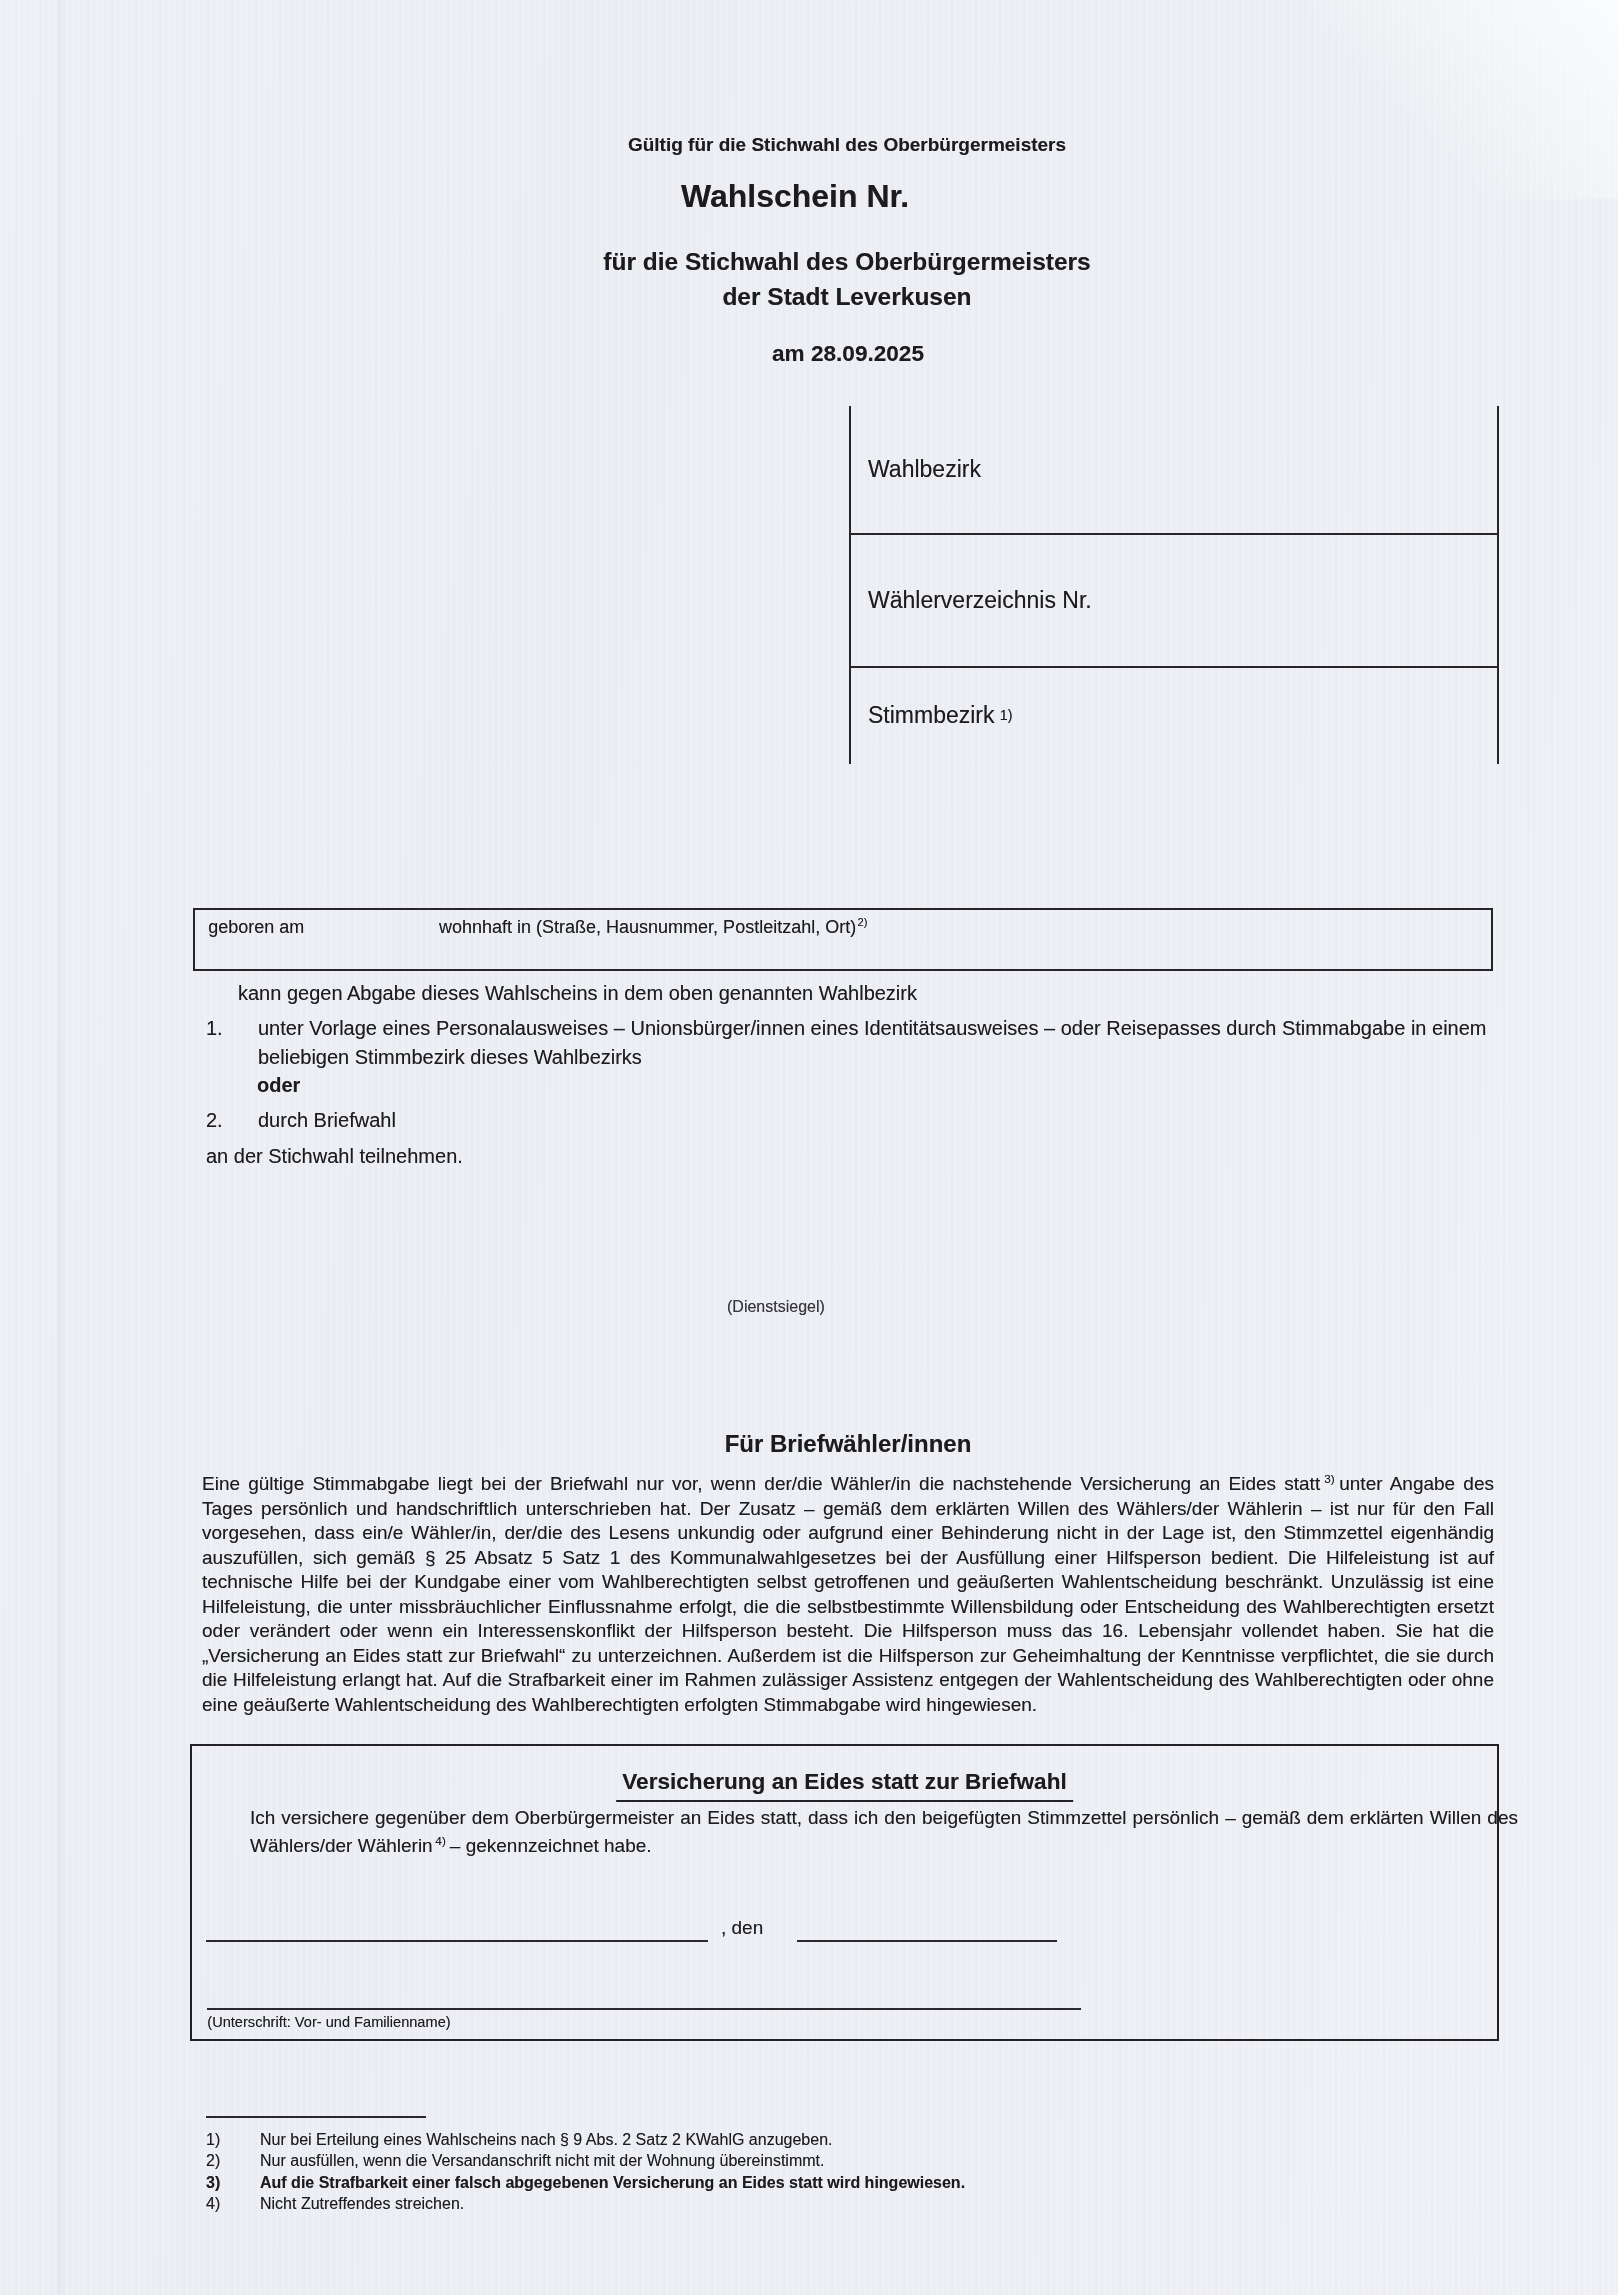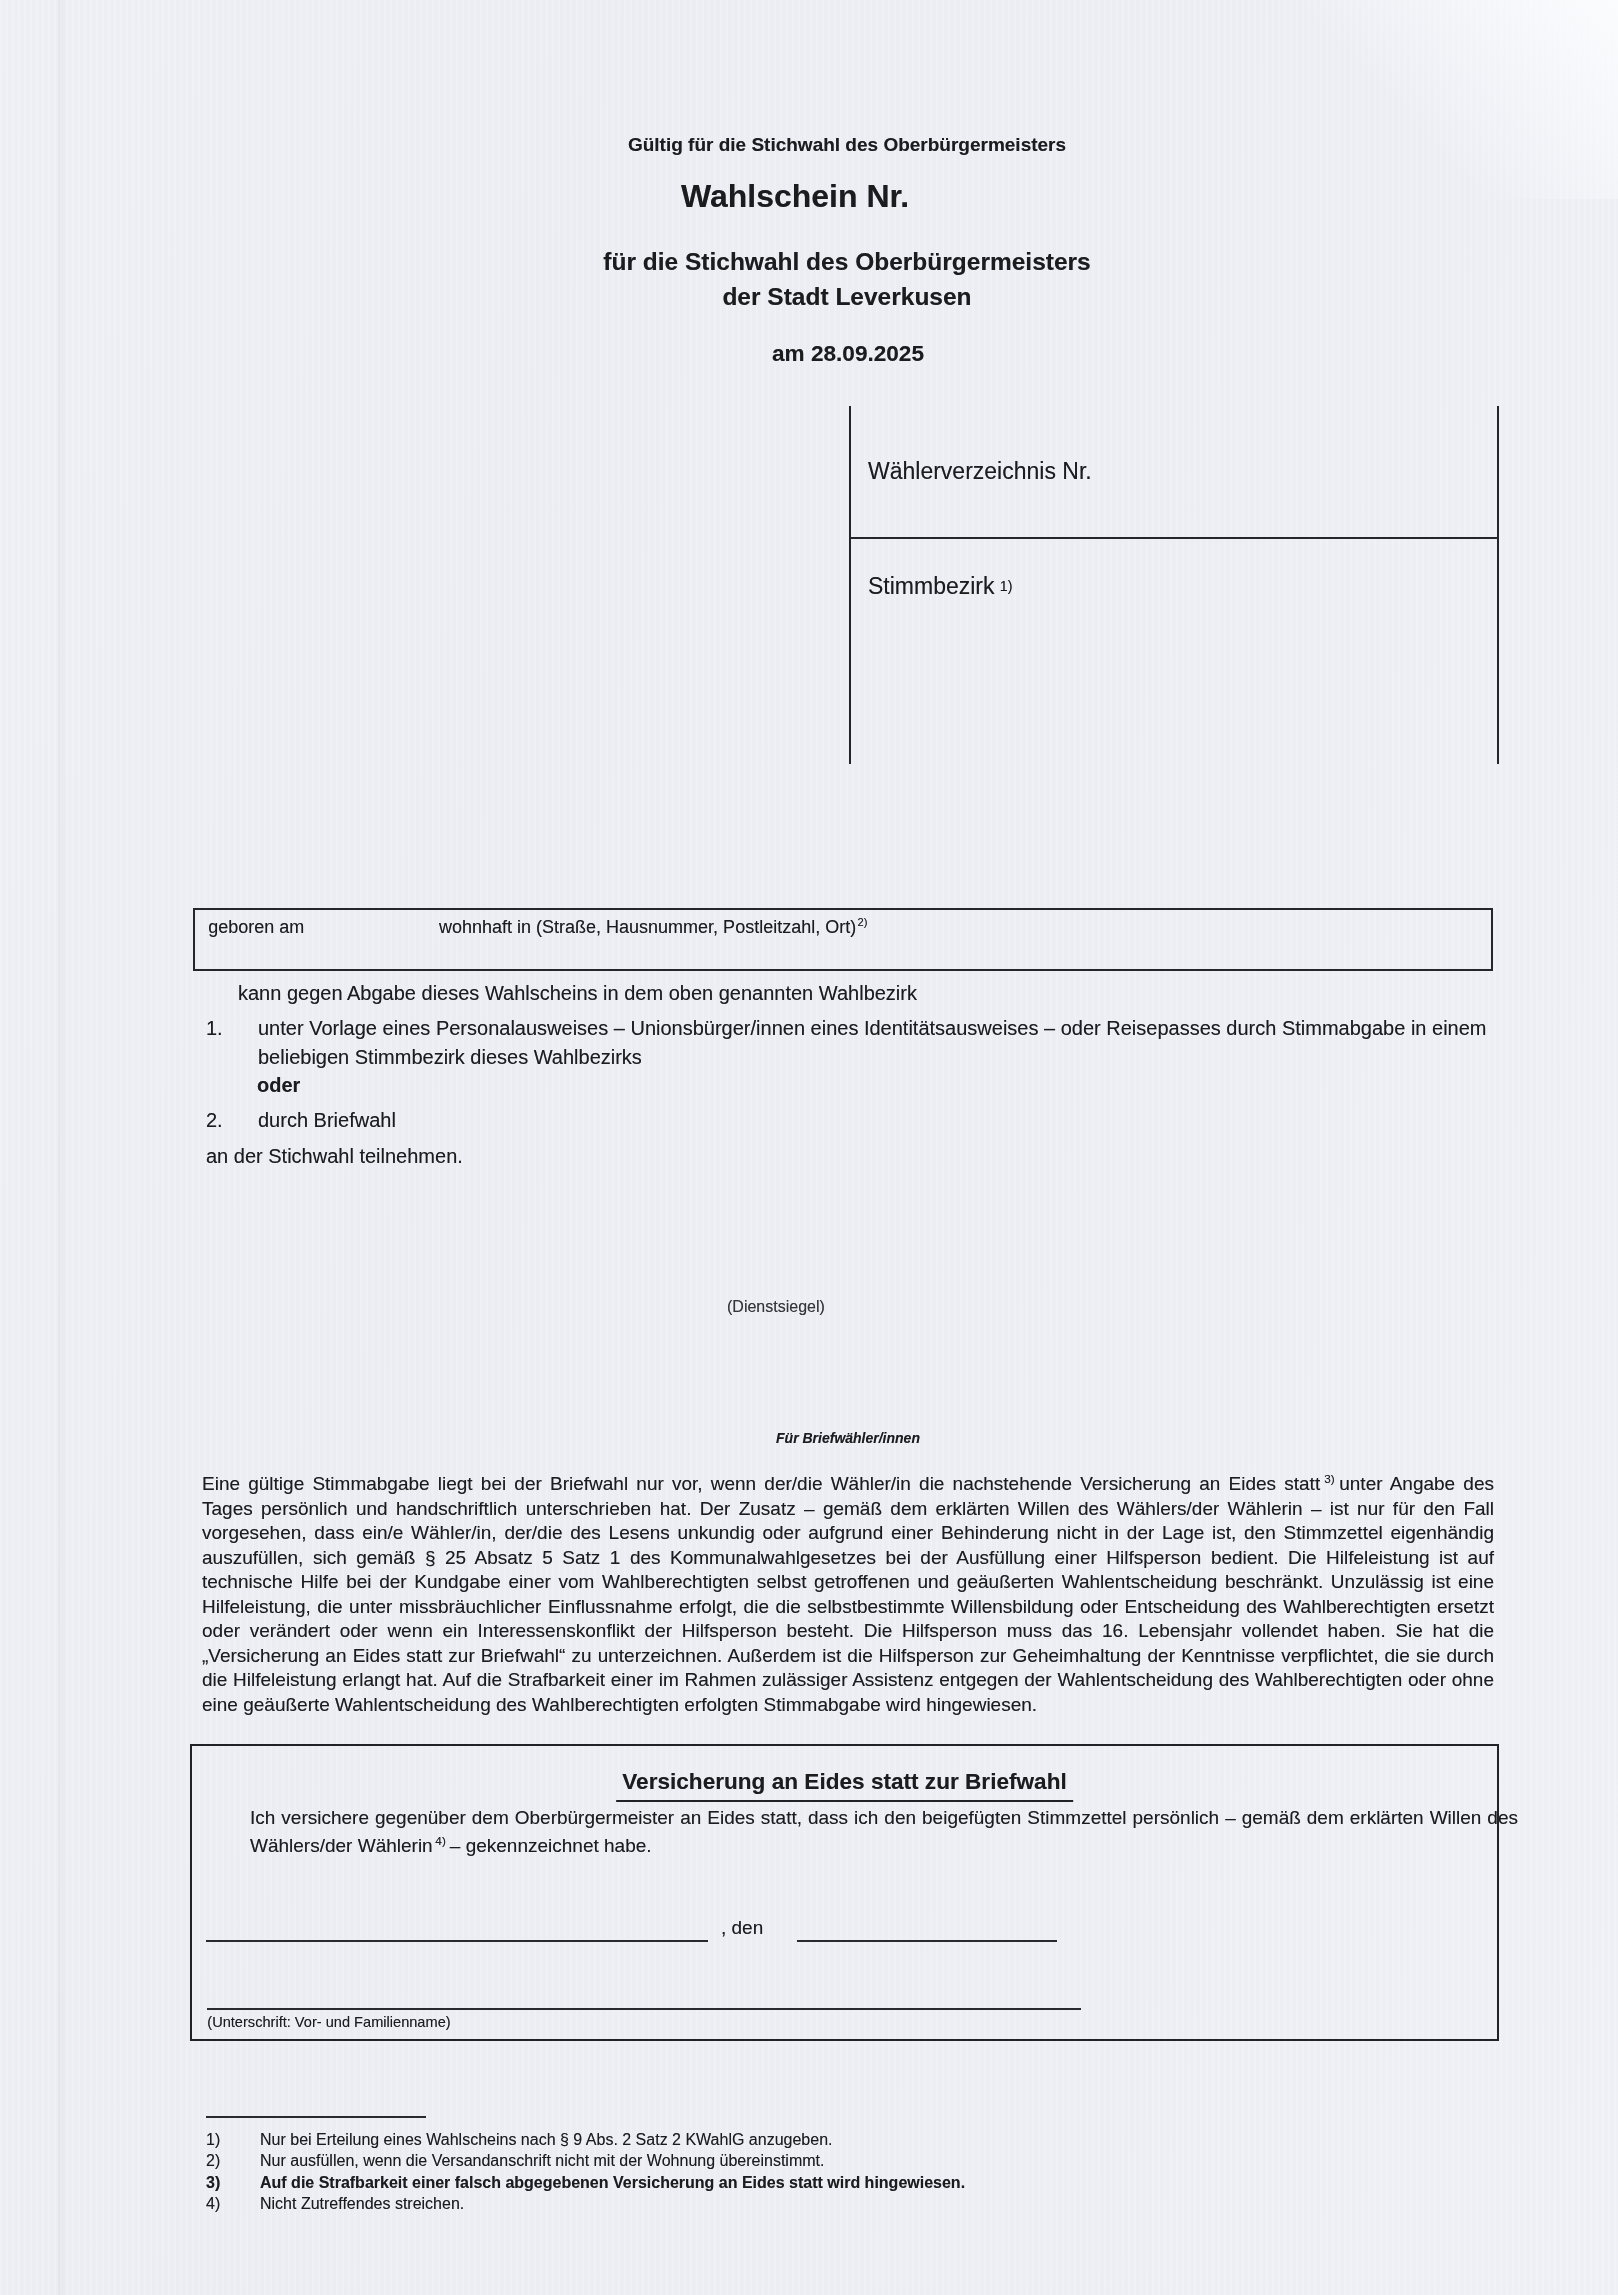--- a/index.html
+++ b/index.html
@@ -57,21 +57,21 @@
   .li1 { top:1014px; }
   .li2 { top:1106px; }
   .li-num { flex:0 0 52px; }
   .li-text { flex:1 1 auto; }
   .or-word { left:257px; top:1071px; }
   .outro { left:206px; top:1142px; }
 
   .seal { left:727px; top:1298px; font-size:16px; color:#35353a; }
 
   
-  .postal-heading { top:1430px; left:848px; font-size:14px;font-style:italic; }
+  .postal-heading { top:1430px; left:848px; font-size:24px; }
   .postal-para { left:202px; top:1472px; width:1292px; font-size:19px; line-height:24.5px; text-align:justify; }
   .postal-para sup.fn-ref { margin:0 4.6px 0 4px; }
 
   
   .affidavit-box { left:190px; top:1744px; width:1305px; height:293px; border:2.7px solid #222226; }
   .affidavit-heading { top:22.6px; left:50%; transform:translateX(-50%); white-space:nowrap;
     font-size:22.6px; font-weight:bold; padding:0 6.6px 5.3px 6.6px; border-bottom:2px solid #222226; }
   .affidavit-body { left:14px; top:58px; width:1268px; font-size:19px; line-height:28px; text-align:justify;margin-left:44px; }
   .affidavit-body sup.fn-ref { margin:0 4px 0 2.7px; }
   .blank-line { border-top:2px solid #2a2a2e; height:0; }
@@ -95,20 +95,24 @@
   <div class="corner-light"></div>
   <div class="edge-strip"></div>
 
   <div class="abs ctr b h-validity">Gültig für die Stichwahl des Oberbürgermeisters</div>
   <div class="abs ctr b h-title">Wahlschein Nr.</div>
   <div class="abs ctr b h-sub1">für die Stichwahl des Oberbürgermeisters</div>
   <div class="abs ctr b h-sub2">der Stadt Leverkusen</div>
   <div class="abs ctr b h-date">am 28.09.2025</div>
 
   <div class="abs district-table">
+    <div class="district-row r1">
+      <span>Wahlbezirk</span>
+      <span></span>
+    </div>
     <div class="district-row r2">
       <span>Wählerverzeichnis Nr.</span>
       <span></span>
     </div>
     <div class="district-row r3">
       <span>Stimmbezirk</span>
       <sup class="fn-ref">1)</sup>
     </div>
   </div>
 

